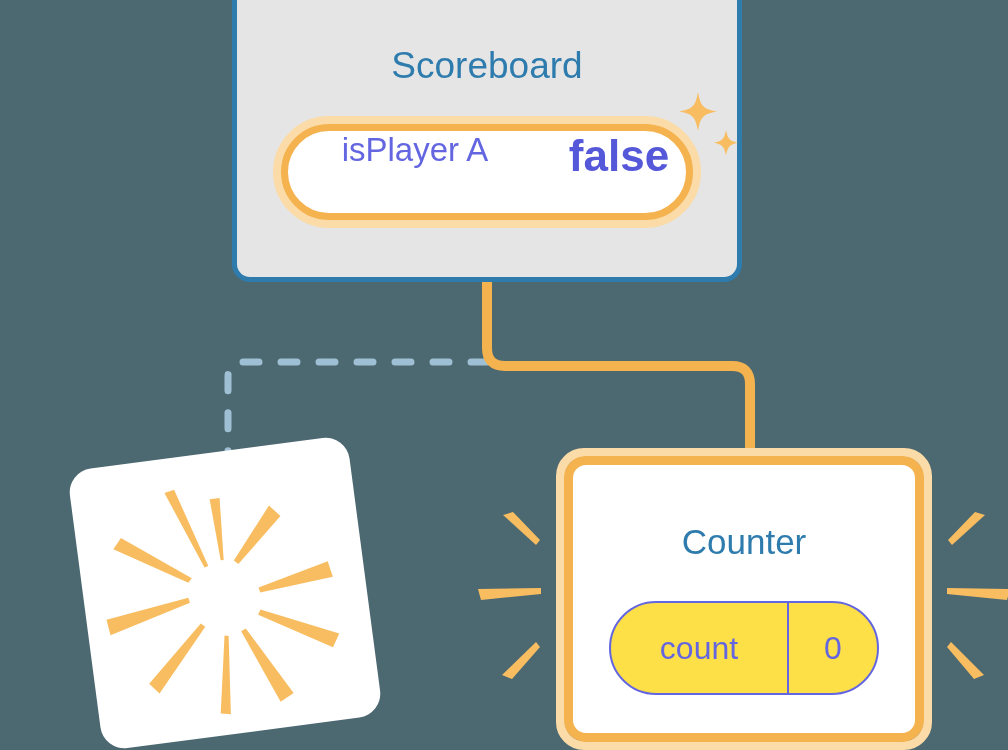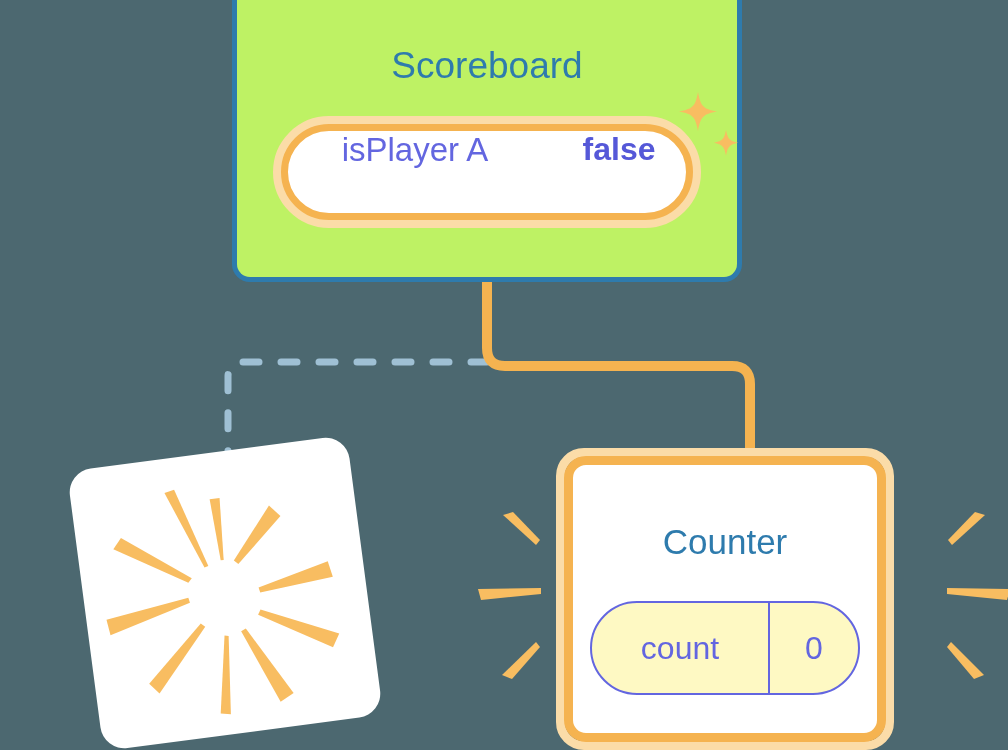--- a/index.html
+++ b/index.html
@@ -23,21 +23,21 @@
     width: 1008px;
     height: 750px;
   }
   
   #scoreboard-card {
     position: absolute;
     left: 232px;
     top: 0px;
     width: 510px;
     height: 282px;
-    background: #bef264;
+    background: #e5e5e5;
     border: 5px solid #2e7bad;
     border-top: none;
     border-radius: 0 0 18px 18px;
     box-sizing: border-box;
     z-index: 6;
   }
   #scoreboard-title {
     position: absolute;
     left: 0;
     right: 0;
@@ -90,40 +90,40 @@
     width: 2px;
     background: #f5b350;
     margin: -7px 0;
   }
   #scoreboard-pill .pill-val {
     flex: 1;
     display: flex;
     align-items: center;
     justify-content: center;
     color: #5558d8;
-    font-size: 32px;
+    font-size: 44px;
     font-weight: 700;
     margin-left: 8px;
   }
   
   #sparkles {
     position: absolute;
     left: 672px;
     top: 92px;
     width: 74px;
     height: 78px;
     z-index: 9;
     pointer-events: none;
   }
   
   #counter-card {
     position: absolute;
     left: 556px;
     top: 448px;
-    width: 338px;
+    width: 376px;
     height: 302px;
     box-sizing: border-box;
     z-index: 6;
   }
   #counter-glow {
     position: absolute;
     inset: 0;
     border: 9px solid #fbdca8;
     border-radius: 28px;
     box-sizing: border-box;
@@ -154,21 +154,21 @@
     left: 50%;
     transform: translateX(-50%);
     top: 136px;
     width: 270px;
     height: 94px;
     border: 2px solid #6366e0;
     border-radius: 47px;
     box-sizing: border-box;
     display: flex;
     align-items: stretch;
-    background: #fef9c3;
+    background: #fde047;
   }
   #counter-pill .pill-key {
     flex: 0 0 176px;
     display: flex;
     align-items: center;
     justify-content: center;
     color: #6366e0;
     font-size: 32px;
   }
   #counter-pill .pill-divider {

